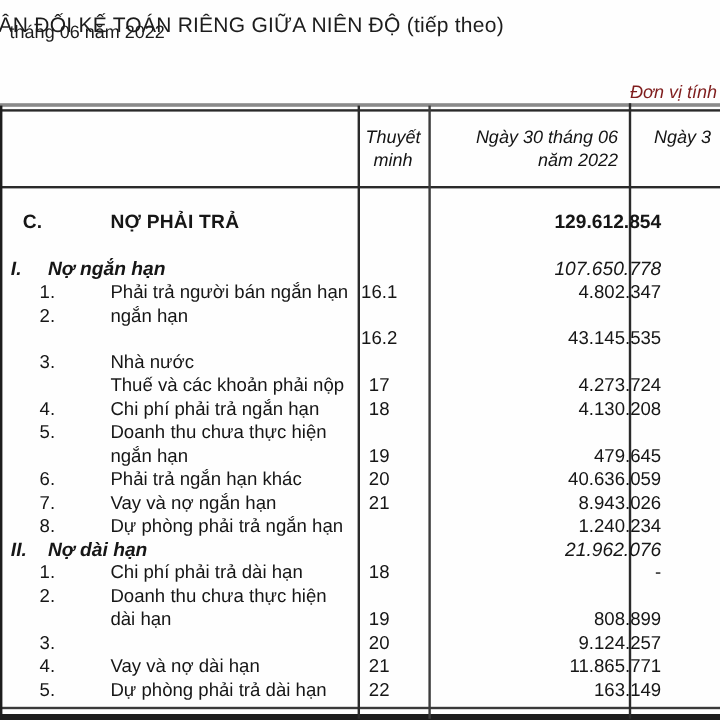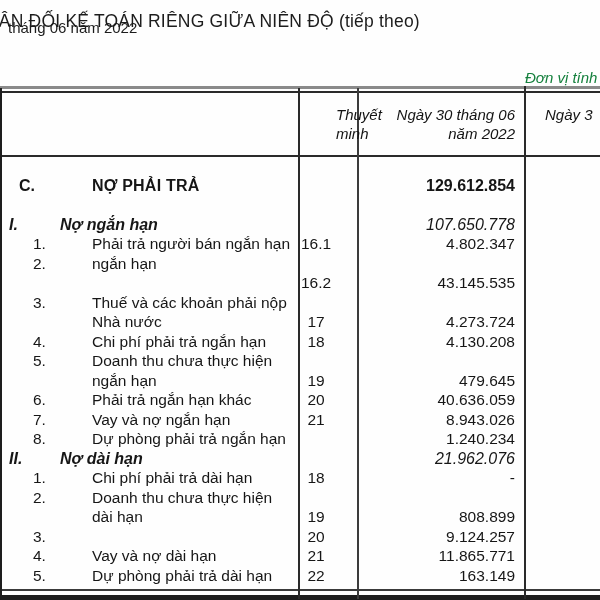--- a/index.html
+++ b/index.html
@@ -17,55 +17,55 @@
     position:absolute;left:-14px;top:11px;
     font-size:17.5px;letter-spacing:.2px;white-space:nowrap;
     color:#1c1c1c;
   }
   .doc-subtitle{
     position:absolute;left:8px;top:19px;
     font-size:15px;white-space:nowrap;color:#1c1c1c;
   }
   .unit-label{
     position:absolute;left:525px;top:69px;
-    font-size:15px;font-style:italic;white-space:nowrap;color:#15803d;
+    font-size:15px;font-style:italic;white-space:nowrap;color:#7f1d1d;
   }
   
   .hrule,.vrule{position:absolute;background:#222;}
   .rule-top-a{left:0;top:86px;width:600px;height:3px;background:#8a8a8a;}
   .rule-top-b{left:0;top:91px;width:600px;height:2px;background:#2a2a2a;}
   .rule-header-bottom{left:0;top:155px;width:600px;height:2px;background:#2a2a2a;}
   .rule-bottom-a{left:0;top:589px;width:600px;height:2px;background:#3a3a3a;}
   .rule-bottom-b{left:0;top:595px;width:600px;height:5px;background:#1d1d1d;}
   .v-left{left:0;top:88px;width:2px;height:511px;background:#1d1d1d;}
   .v-col1{left:298px;top:88px;width:2px;height:511px;background:#2a2a2a;}
   .v-col2{left:357px;top:88px;width:1.5px;height:511px;background:#3c3c3c;}
   .v-col3{left:524px;top:86px;width:2px;height:513px;background:#2a2a2a;}
   
   .th{position:absolute;font-size:15px;font-style:italic;color:#141414;line-height:19px;}
   .th-account{left:8px;top:129px;letter-spacing:.3px;}
-  .th-note{left:298px;top:105px;width:59px;text-align:left;padding-left:38px;}
+  .th-note{left:298px;top:105px;width:59px;text-align:center;}
   .th-current{left:357px;top:105px;width:158px;text-align:right;}
   .th-prior{left:545px;top:105px;white-space:nowrap;}
   
   .tbody{position:absolute;left:0;top:176px;width:600px;}
   .row{position:relative;min-height:19.5px;font-size:15.5px;line-height:19.5px;}
   .row.two-line{min-height:39px;}
   .row.gap-after{margin-bottom:19px;}
   .cell-no{position:absolute;top:0;left:33px;}
   .cell-label{margin-left:92px;}
   .cell-note{position:absolute;left:298px;width:36px;bottom:0;text-align:center;}
-  .cell-value{position:absolute;left:357px;width:158px;bottom:0;text-align:right;}
+  .cell-value{position:absolute;left:357px;width:158px;bottom:0;text-align:right;padding-left:36px;}
   .row.major{font-size:16px;}
   .row.major .cell-no{left:19px;font-weight:700;}
   .row.major .cell-label{font-weight:700;letter-spacing:.2px;}
   .row.major .cell-value{font-weight:700;}
   .row.subtotal{font-size:16px;}
   .row.subtotal .cell-no{left:9px;font-weight:700;font-style:italic;}
-  .row.subtotal .cell-label{margin-left:60px;font-weight:700;font-style:italic;}
+  .row.subtotal .cell-label{margin-left:40px;font-weight:700;font-style:italic;}
   .row.subtotal .cell-value{font-weight:400;font-style:italic;}
 </style>
 </head>
 <body>
 
 <div class="page">
 
   <div class="doc-title">CÂN ĐỐI KẾ TOÁN RIÊNG GIỮA NIÊN ĐỘ (tiếp theo)</div>
   <div class="doc-subtitle">tháng 06 năm 2022</div>
   <div class="unit-label">Đơn vị tính</div>
@@ -119,22 +119,22 @@
         <div class="cell-no">2.</div>
         <div class="cell-label">
           <div>ngắn hạn</div>
         </div>
         <div class="cell-note">16.2</div>
         <div class="cell-value">43.145.535</div>
       </div>
       <div class="row item two-line">
         <div class="cell-no">3.</div>
         <div class="cell-label">
+          <div>Nhà nước</div>
           <div>Thuế và các khoản phải nộp</div>
-          <div>Nhà nước</div>
         </div>
         <div class="cell-note">17</div>
         <div class="cell-value">4.273.724</div>
       </div>
       <div class="row item">
         <div class="cell-no">4.</div>
         <div class="cell-label">
           <div>Chi phí phải trả ngắn hạn</div>
         </div>
         <div class="cell-note">18</div>

